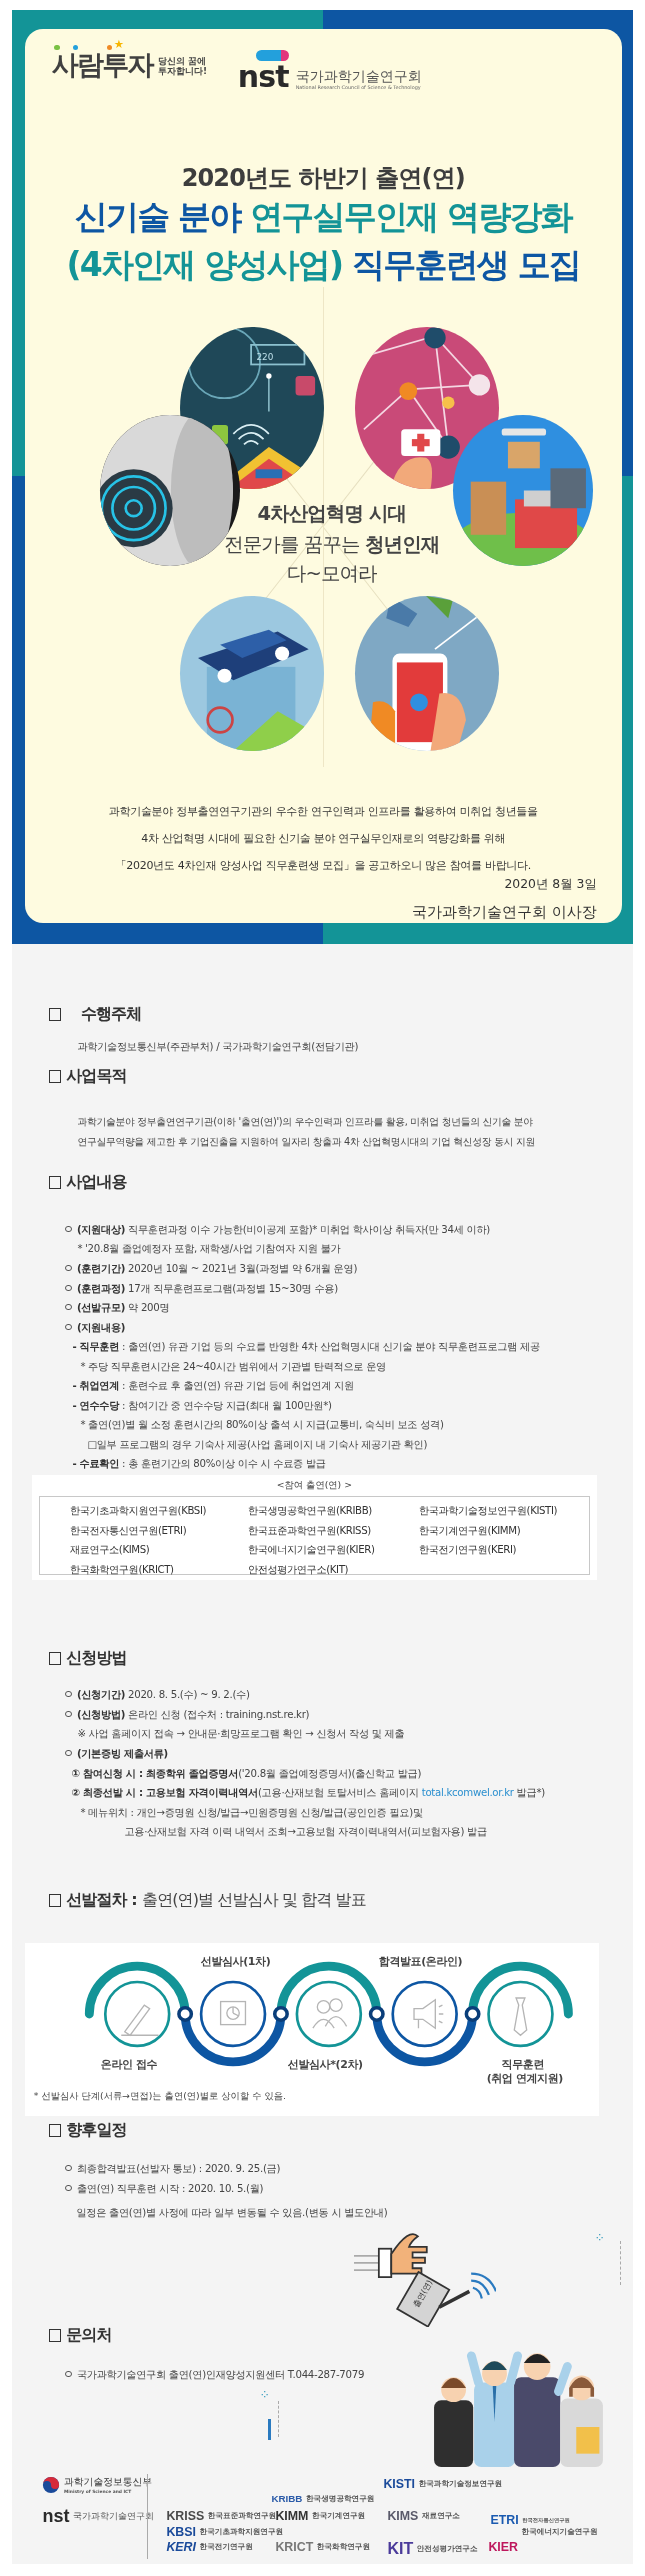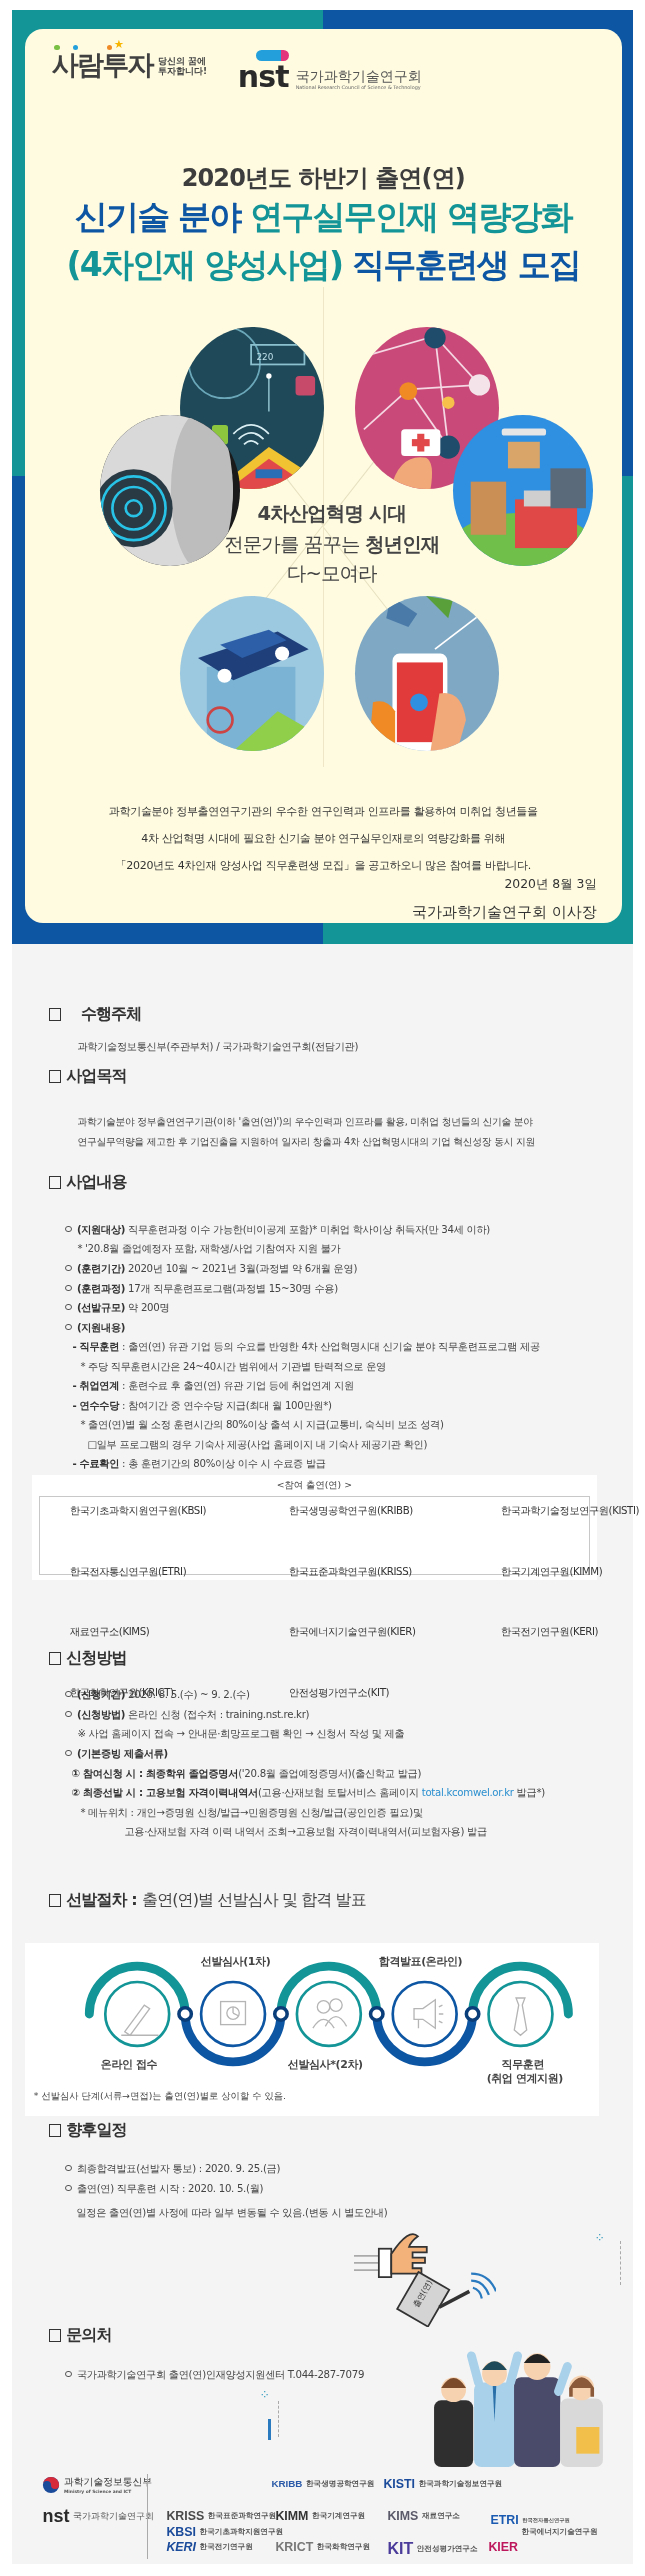--- a/index.html
+++ b/index.html
@@ -60,21 +60,21 @@
   .sec-h .light { font-weight: normal; color: #444; }
   .txt { position: absolute; font-size: 10.2px; color: #444; letter-spacing: -0.3px; white-space: nowrap; }
   .txt b { font-weight: bold; color: #333; }
   .bul { display: inline-block; width: 6.2px; height: 6.2px; border: 0.9px solid #555; border-radius: 50%; margin-right: 5.3px; vertical-align: 0.9px; }
   .link { color: #2a8fcf; }
 
   .inst-box { position: absolute; left: 19.5px; top: 531px; width: 565px; height: 105px; background: #fff; }
   .inst-box .cap { position: absolute; top: 3.6px; width: 100%; text-align: center; font-size: 9.3px; color: #444; }
   .inst-box .inner { position: absolute; left: 7px; top: 21px; width: 551px; height: 79px; border: 0.9px solid #c8c8c8;
                      display: grid; grid-template-columns: 178px 171px 169px; grid-auto-rows: 19.5px; padding: 7px 0 0 30px;
-                     font-size: 10.2px; color: #333; letter-spacing: -0.4px; gap: 41px; }
+                     font-size: 10.2px; color: #333; letter-spacing: -0.4px; }
 
   
   .proc { position: absolute; left: 12.4px; top: 999px; width: 574px; height: 173px; background: #fff; }
   .proc svg { position: absolute; left: 0; top: 0; }
   .proc .lbl { position: absolute; font-size: 11px; font-weight: bold; color: #444; text-align: center; letter-spacing: -0.4px; white-space: nowrap; }
   .proc .note { position: absolute; left: 9px; top: 147px; font-size: 9.3px; color: #444; }
 
   
   .illu { position: absolute; }
 
@@ -427,21 +427,21 @@
     <div class="flogo" style="left:0;top:34px;">
       <span class="abbr" style="font-size:18px;color:#2a2a2a;">nst</span>
       <span style="font-size:9px;color:#555;font-weight:normal;">국가과학기술연구회</span>
     </div>
     <div class="vsep"></div>
 
     <div class="flogo" style="left:124px;top:5.3px;margin-top:48px;">
         <span class="abbr" style="color:#1a4a9a;">KBSI</span>
         <span class="nm">한국기초과학지원연구원</span>
       </div>
-    <div class="flogo" style="left:229px;top:6px;">
+    <div class="flogo" style="left:229px;top:21px;">
         <span class="abbr" style="color:#2a5aa8;font-size:9.8px;">KRIBB</span>
         <span class="nm">한국생명공학연구원</span>
       </div>
     <div class="flogo" style="left:341px;top:5.3px;">
         <span class="abbr" style="color:#1a4a9a;">KISTI</span>
         <span class="nm">한국과학기술정보연구원</span>
       </div>
     <div class="flogo" style="left:448px;top:5.3px;margin-top:36px;">
         <span class="abbr" style="color:#1a5ab0;">ETRI</span>
         <span class="nm" style="font-size:5.3px;">한국전자통신연구원</span>

